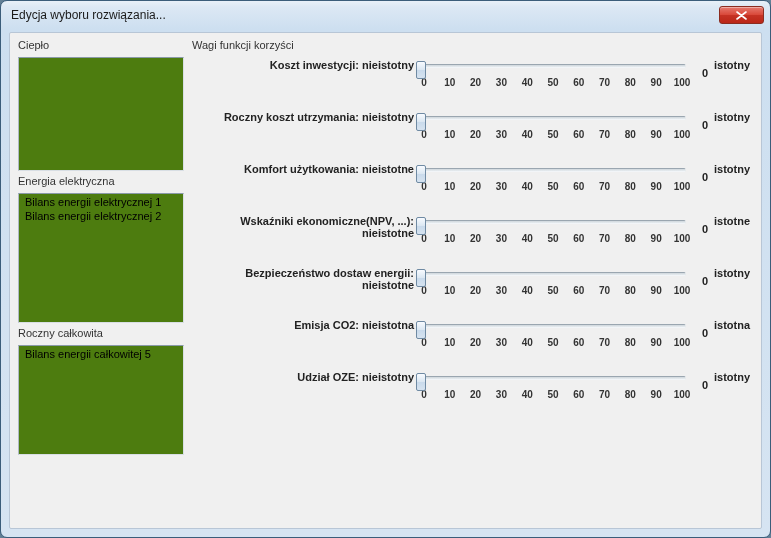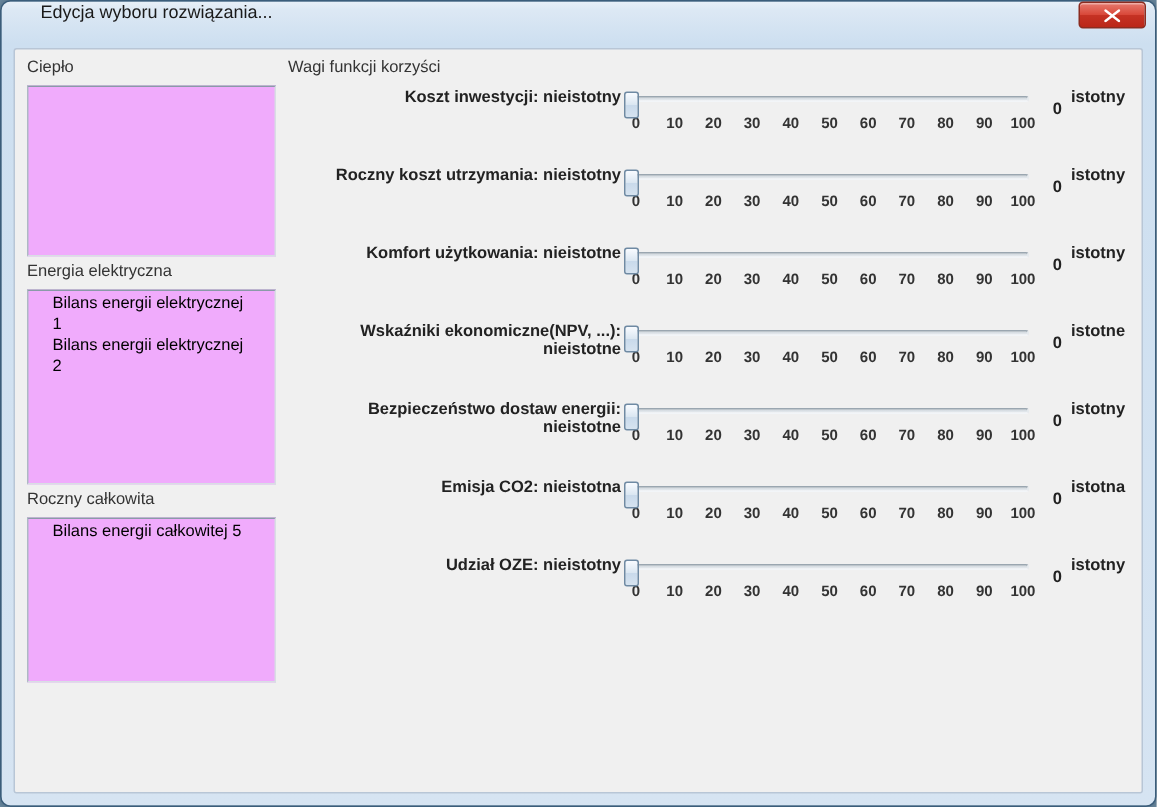--- a/index.html
+++ b/index.html
@@ -17,23 +17,23 @@
     height: 538px;
     background: linear-gradient(#e8f0f8, #dce8f4 6px, #cddff0 28px, #d6e4f2 100%);
     border: 1px solid #3b5d7a;
     border-radius: 7px;
     box-shadow: 0 0 6px rgba(0,0,0,.3);
     position: relative;
   }
   .titlebar {
     height: 28px;
     display: flex;
+    align-items: center;
     padding: 0 6px 0 10px;
     color: #1a1a1a;
-    margin-left: 16px;
   }
   .titlebar .title { flex: 1; font-size: 12px; }
   .close-btn {
     width: 45px; height: 18px;
     background: linear-gradient(#e67a6f, #d9493a 48%, #c53224 52%, #bb2718);
     border: 1px solid #8b2c20;
     border-radius: 3px;
     display: flex; align-items: center; justify-content: center;
     box-shadow: inset 0 1px 0 rgba(255,255,255,.4);
   }
@@ -50,26 +50,26 @@
   .content {
     flex: 1;
     display: flex;
     padding: 6px 8px 4px 8px;
     gap: 8px;
     overflow: hidden;
   }
   .left-col { width: 170px; display: flex; flex-direction: column; gap: 4px; }
   .grp-lbl { color: #333; margin-bottom: 2px; }
   .listbox {
-    background: #f0abfc;
+    background: #4d7c0f;
     border-top: 1px solid #8a9aa8;
     border-left: 1px solid #aeb9c4;
     border-right: 1px solid #d8dee4;
     border-bottom: 1px solid #d8dee4;
-    padding: 1px 16px;
+    padding: 1px 6px;
     overflow: hidden;
     font-size: 11px;
     line-height: 14px;
   }
   .lb-heat { height: 114px; }
   .lb-elec { height: 130px; }
   .lb-total { height: 110px; }
   .right-col { flex: 1; position: relative; }
   .fs-label { color: #333; }
   .sliders { margin-top: 8px; }

